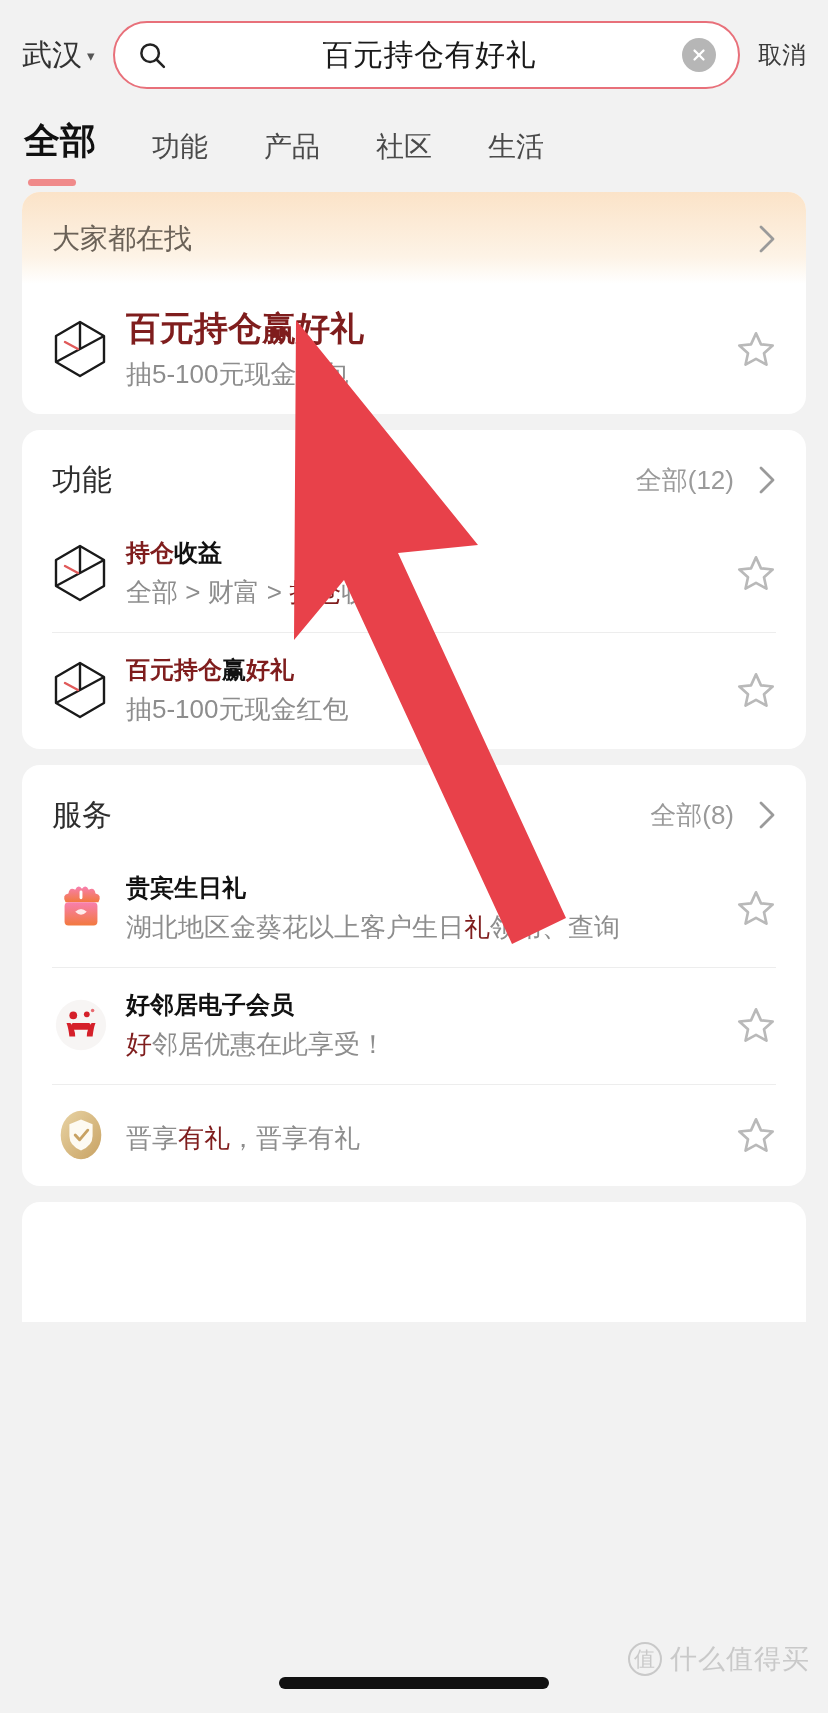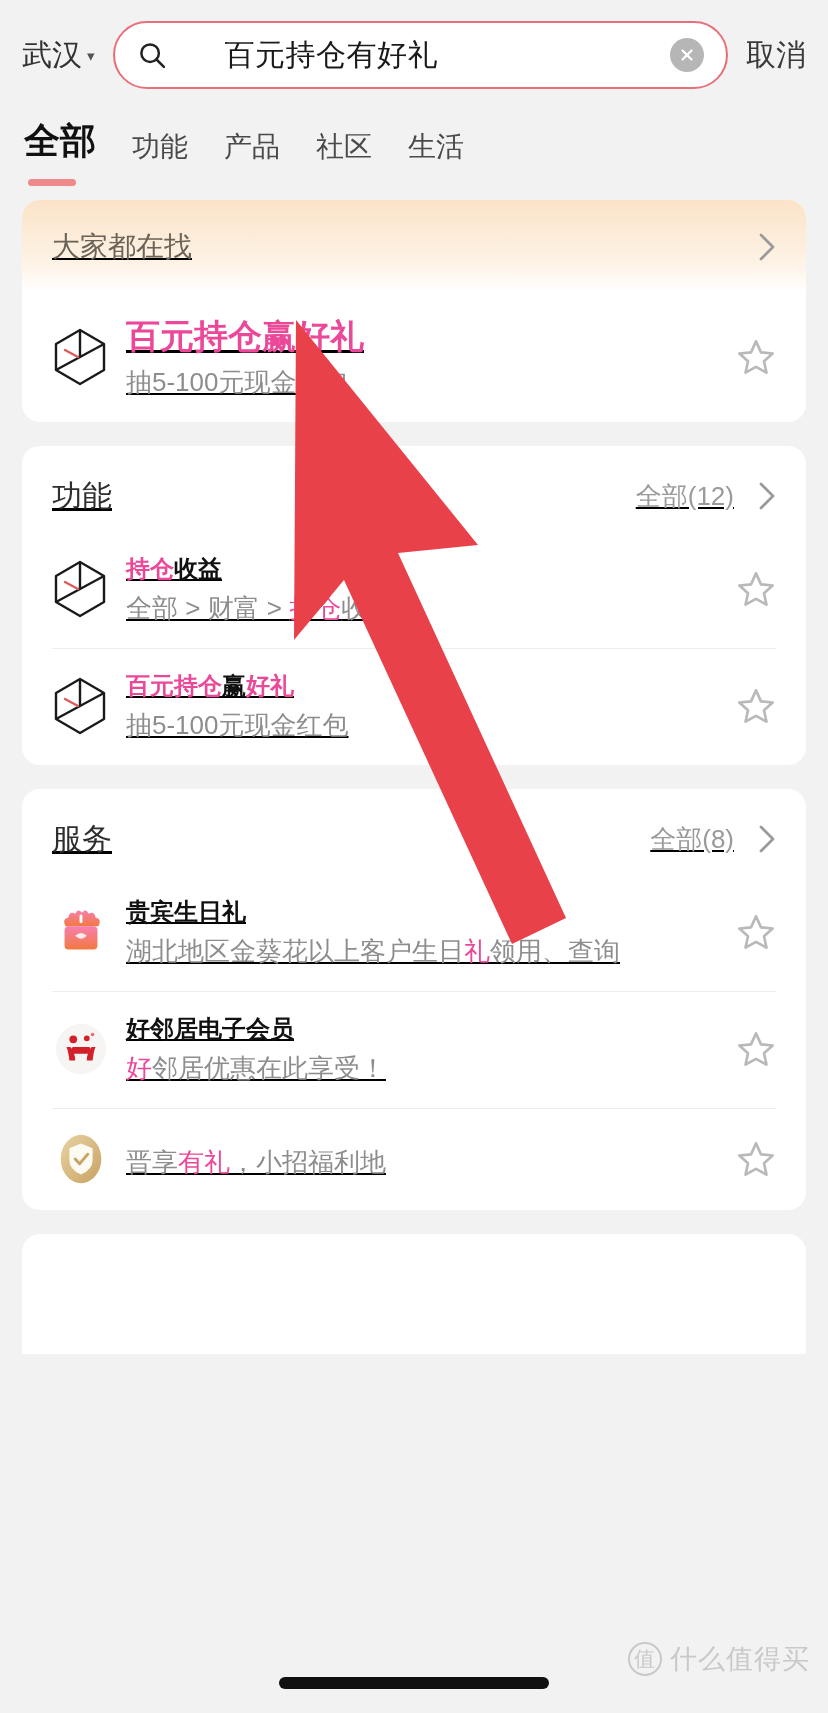--- a/index.html
+++ b/index.html
@@ -5,64 +5,64 @@
   * { margin:0; padding:0; box-sizing:border-box; }
   html, body {
     width:828px; height:1713px;
     background:#f2f2f2;
     font-family:"Liberation Sans","DejaVu Sans",sans-serif;
     overflow:hidden;
   }
   .screen { position:relative; width:828px; height:1713px; background:#f2f2f2; }
 
   
-  .header { display:flex; align-items:center; padding:20px 22px 0 22px; height:90px; }
+  .header { display:flex; align-items:center; padding:20px 22px 0 22px; height:90px;text-align:center; }
   .city { display:flex; align-items:baseline; color:#333; font-size:30px; white-space:nowrap; }
   .city-caret { margin-left:5px; font-size:15px; color:#555; position:relative; top:-4px; }
   .searchbar {
     flex:1; margin:0 18px; height:68px; border:2px solid #e8707a;
     border-radius:34px; background:#fff; display:flex; align-items:center;
     padding:0 22px;
     gap:48px;
   }
   .search-icon { width:30px; height:30px; flex:none; margin-right:10px; }
   .search-text { flex:1; font-size:30px; color:#1a1a1a; letter-spacing:.5px; }
   .clear-btn { width:34px; height:34px; border-radius:50%; background:#b6b6b6;
                display:flex; align-items:center; justify-content:center; flex:none; }
   .clear-btn svg { width:18px; height:18px; }
-  .cancel { font-size:30px; color:#3a3a3a; white-space:nowrap; }
-
-  
-  .tabs { display:flex; align-items:flex-end; padding:18px 24px 0 24px; height:86px; gap:36px; }
+  .cancel { font-size:24px; color:#3a3a3a; white-space:nowrap; }
+
+  
+  .tabs { display:flex; align-items:flex-end; padding:18px 24px 0 24px; height:86px; gap:56px; }
   .tab { font-size:28px; color:#4a4a4a; position:relative; padding-bottom:10px; }
   .tab.active { font-size:36px; font-weight:bold; color:#111; }
   .tab.active .underline {
     position:absolute; left:4px; bottom:-10px; width:48px; height:7px;
     border-radius:4px; background:#f08a8a;
   }
 
   
-  .card { background:#fff; border-radius:18px; margin:24px 22px; overflow:hidden;text-decoration:underline; }
+  .card { background:#fff; border-radius:18px; margin:16px 22px; overflow:hidden; }
   .promo-head {
     background:linear-gradient(180deg,#fbe3c8 0%, #fdf3e6 70%, #ffffff 100%);
     padding:28px 30px 26px 30px; display:flex; align-items:center; justify-content:space-between;
   }
   .promo-head-label { font-size:28px; color:#6b6258; }
   .chev { width:18px; height:30px; }
 
   .row { display:flex; align-items:center; padding:22px 30px; position:relative; }
   .row + .row::before {
     content:""; position:absolute; left:30px; right:30px; top:0; height:1px; background:#ededed;
   }
   .row-icon { width:74px; flex:none; display:flex; align-items:center; justify-content:flex-start; }
   .row-body { flex:1; min-width:0; }
   .row-title { font-size:24px; font-weight:bold; line-height:1.3; color:#111; }
   .row-sub { font-size:26px; color:#8d8d8d; margin-top:8px; line-height:1.3; }
   .row-title.big { font-size:34px; }
-  .hl { color:#ec4899;text-align:right; }
+  .hl { color:#7f1d1d;text-align:right; }
   .star { width:40px; height:40px; flex:none; margin-left:16px; }
 
   .section-head {
     display:flex; align-items:center; justify-content:space-between;
     padding:30px 30px 14px 30px;
   }
   .section-title { font-size:30px; color:#2e2e2e; }
   .section-more { display:flex; align-items:center; gap:24px; font-size:26px; color:#9a9a9a; }
 
   
@@ -265,21 +265,21 @@
             <stop offset="0" stop-color="#e8d3a4"></stop>
                 <stop offset="1" stop-color="#c8a263"></stop>
           </linearGradient>
             </defs>
           <ellipse cx="30" cy="30" rx="21" ry="25" fill="url(#goldg)"></ellipse>
           <path d="M30 14 L42 19 v12 q0 10 -12 15 q-12 -5 -12 -15 V19z" fill="#fdfaf2"></path>
           <polyline points="24,30 28.5,35 37,25" fill="none" stroke="#c8a263" stroke-width="3" stroke-linecap="round" stroke-linejoin="round"></polyline>
         </svg>
       </div>
       <div class="row-body">
-        <div class="row-sub"><span>晋享</span><span class="hl">有礼</span><span>，小招福利地</span></div>
+        <div class="row-sub"><span>晋享</span><span class="hl">有礼</span><span>，晋享有礼</span></div>
       </div>
       <svg class="star" viewBox="0 0 24 24" fill="none" stroke="#b9b9b9" stroke-width="1.6">
         <polygon points="12,2.6 15,9.2 22,9.9 16.8,14.6 18.3,21.4 12,17.9 5.7,21.4 7.2,14.6 2,9.9 9,9.2" stroke-linejoin="round"></polygon>
       </svg>
     </div>
   </div>
 
   <div class="card bottom">
     <div style="height:120px"></div>
   </div>

